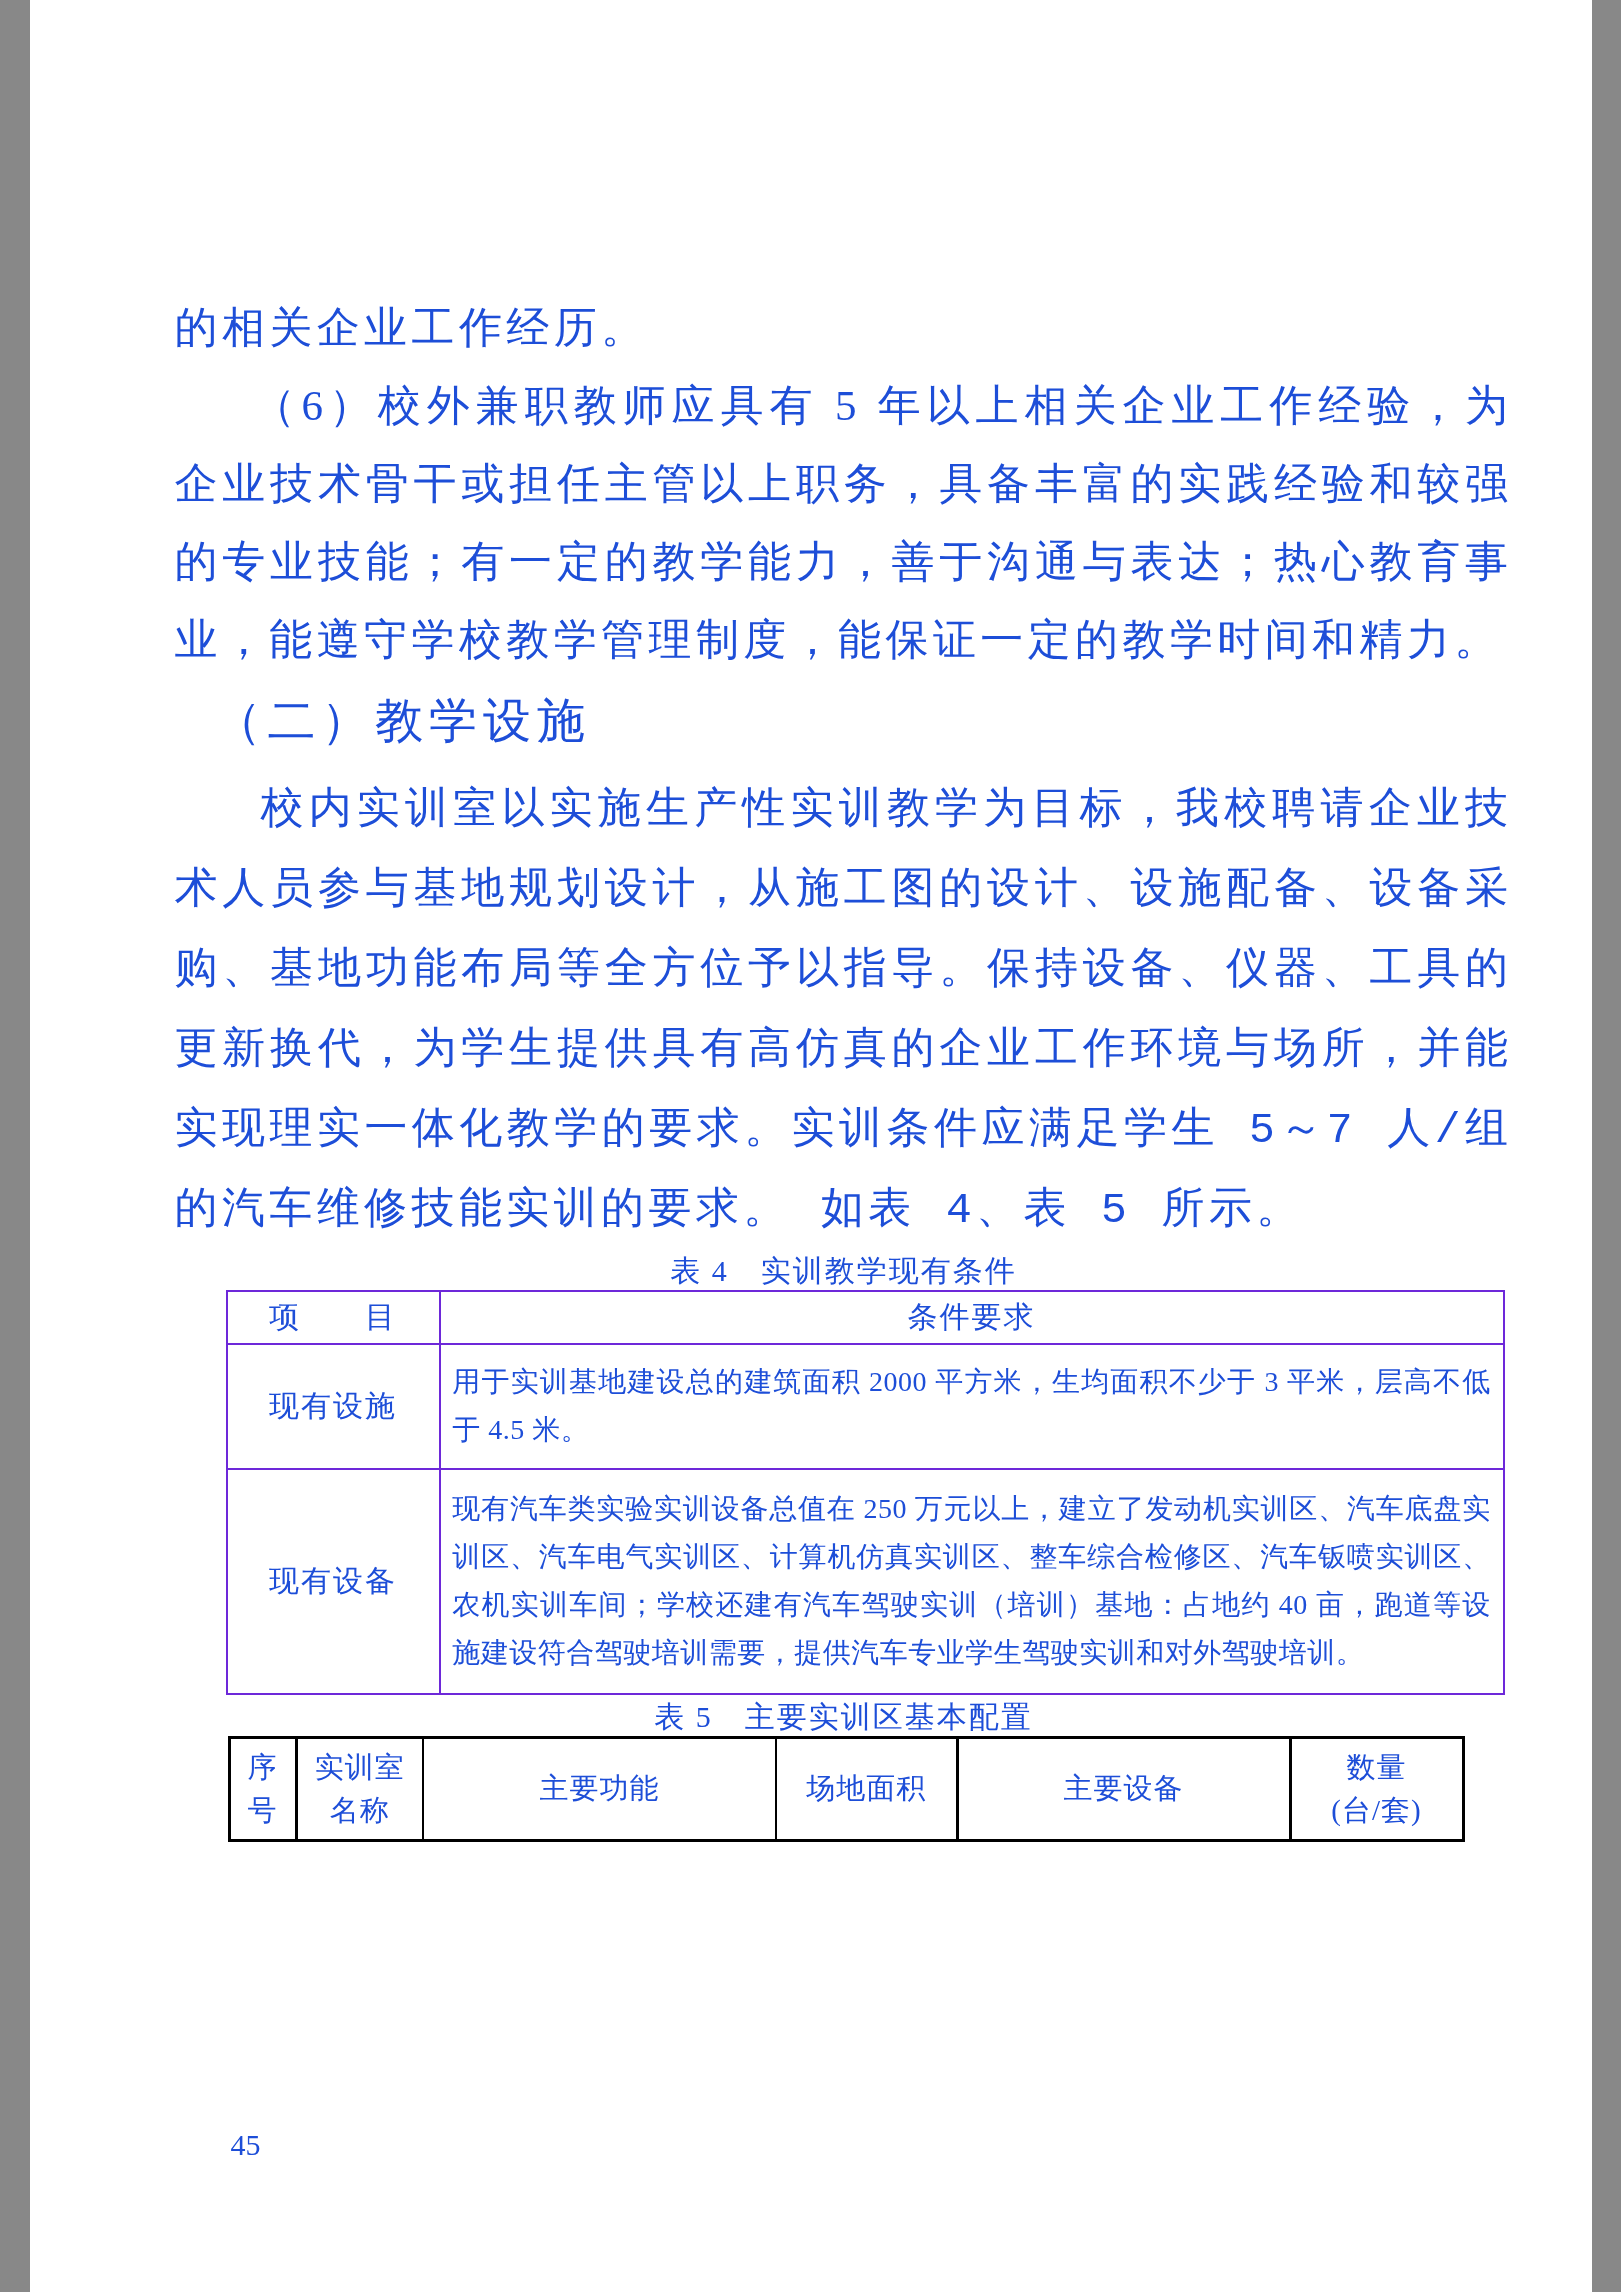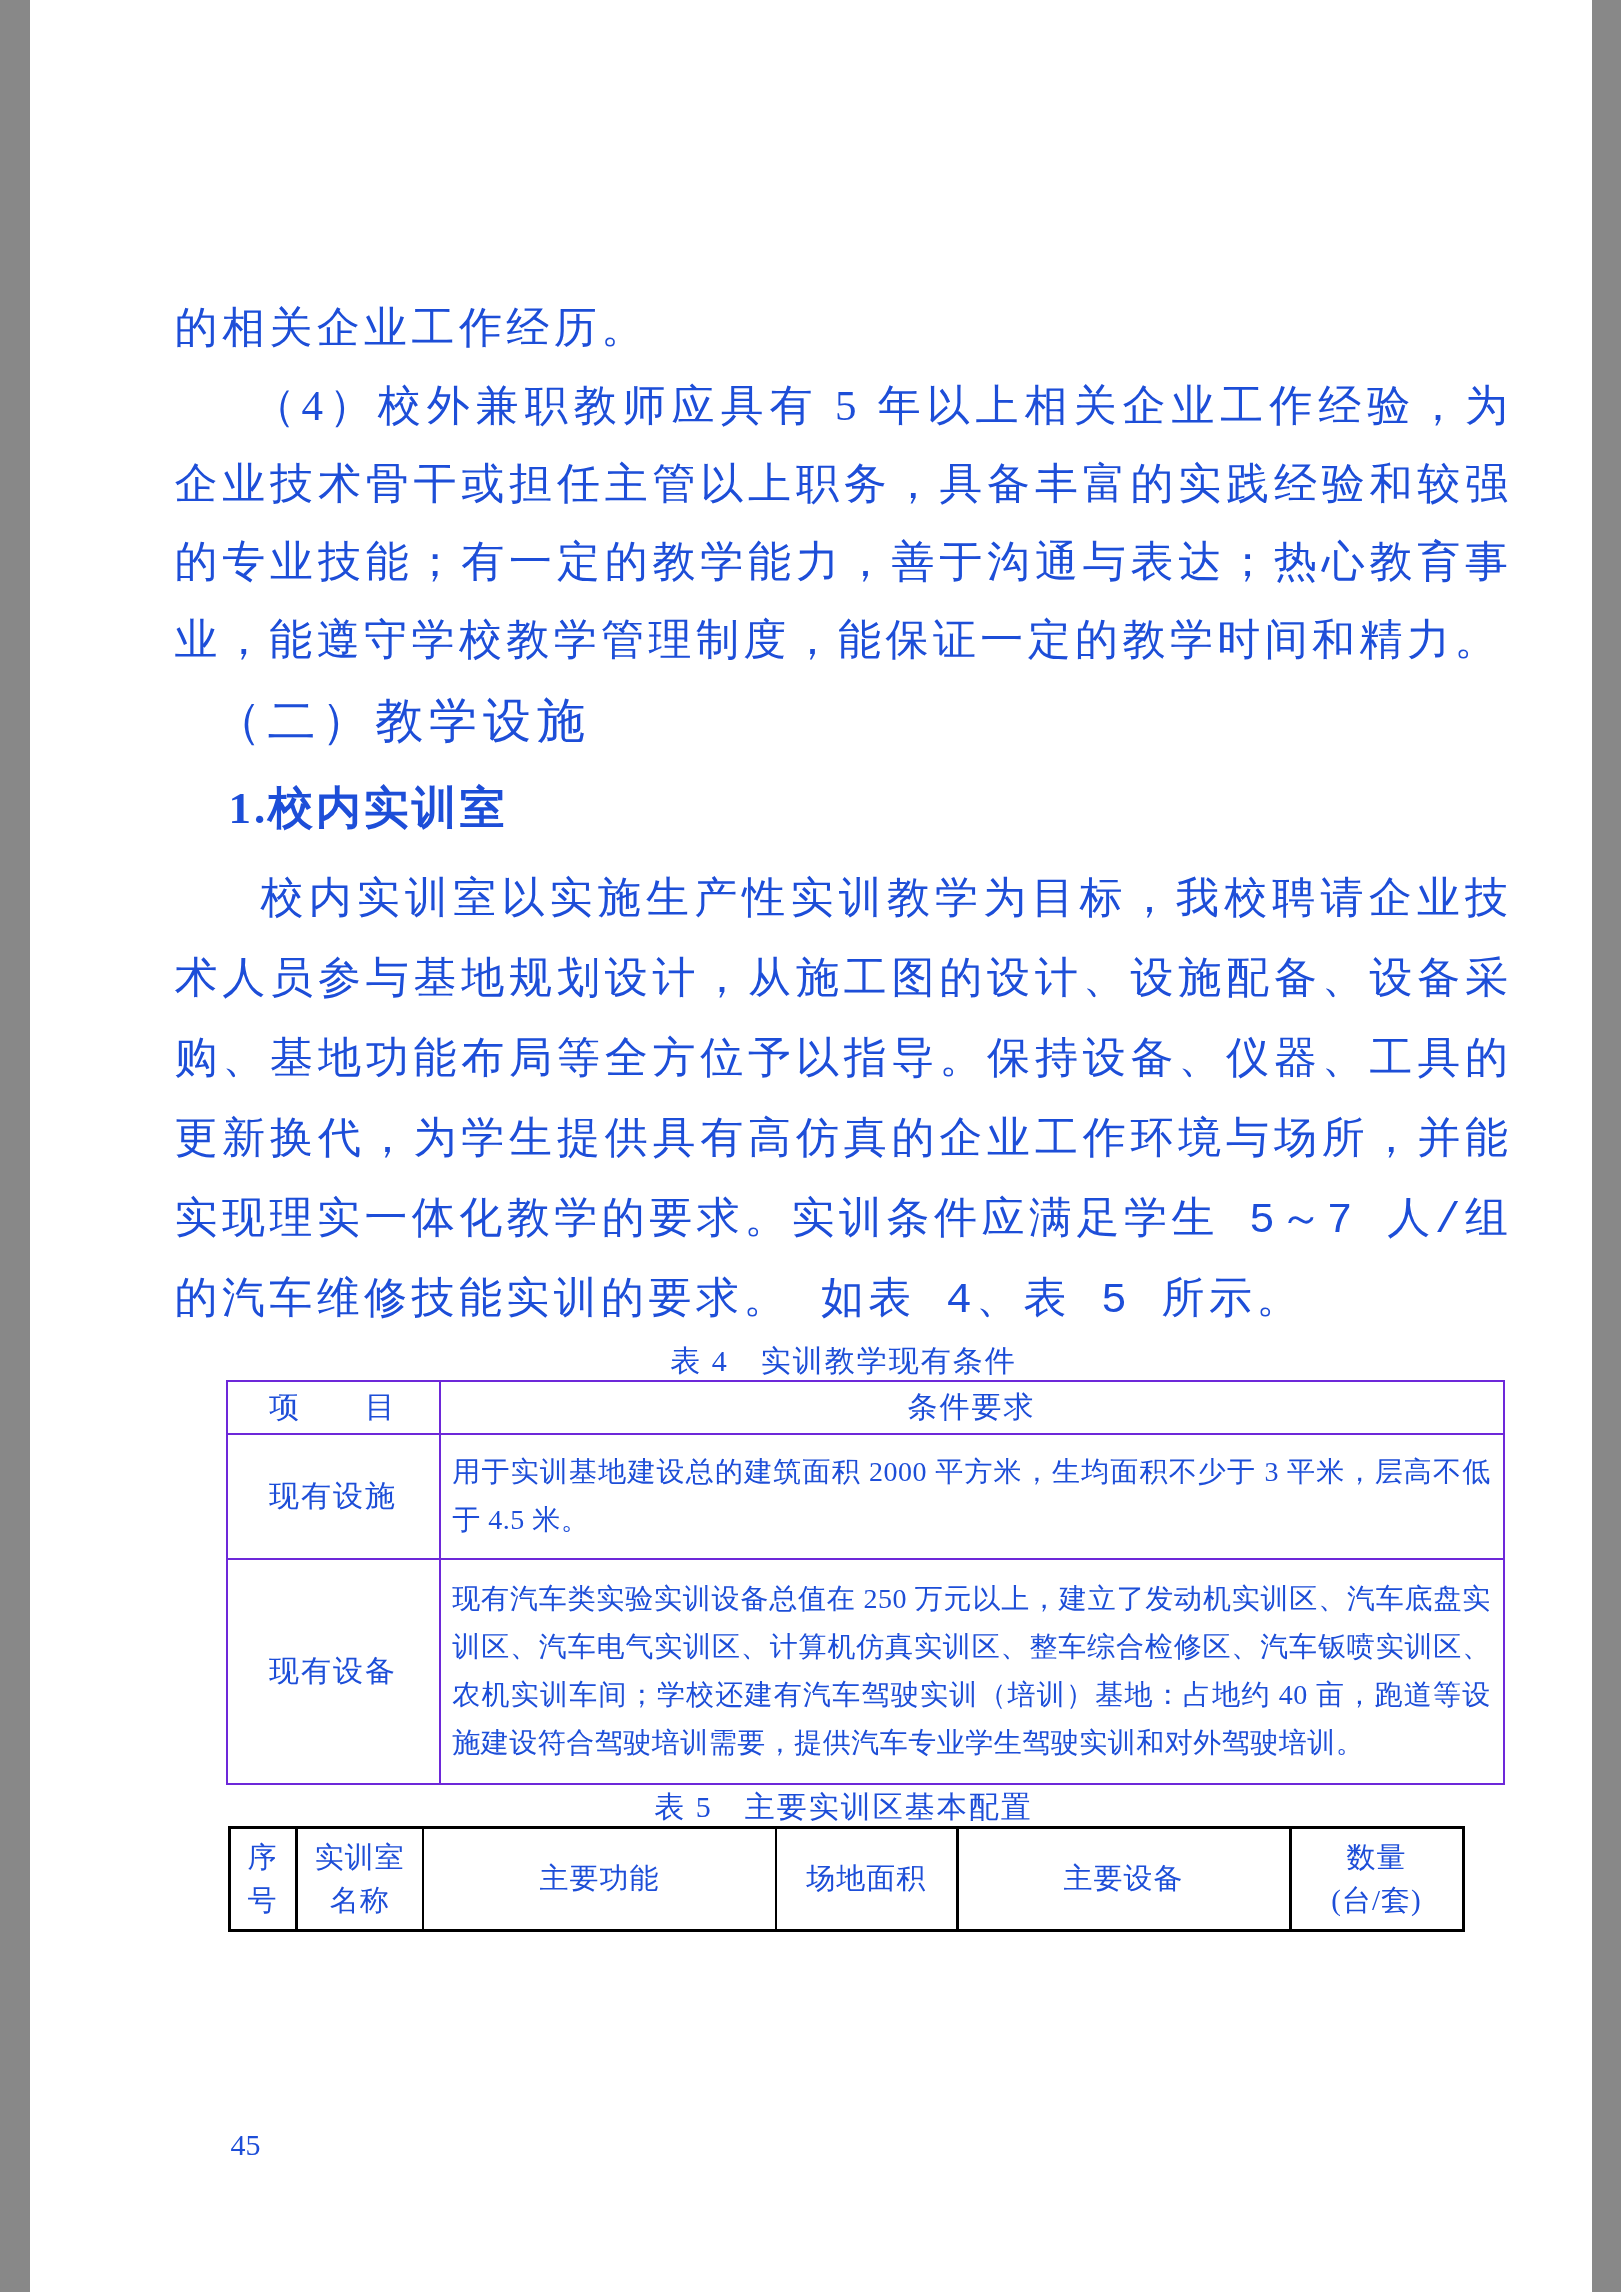--- a/index.html
+++ b/index.html
@@ -104,25 +104,24 @@
   }
 </style>
 </head>
 <body>
 
 <div class="page">
   <div class="content">
 
     <p class="body-par">的相关企业工作经历。</p>
 
-    <p class="body-par indent-p2">（4）校外兼职教师应具有 5 年以上相关企业工作经验，为企业技术骨干或担任主管以上职务，具备丰富的实践经验和较强的专业技能；有一定的教学能力，善于沟通与表达；热心教育事业，能遵守学校教学管理制度，能保证一定的教学时间和精力。</p>
+    <p class="body-par indent-p2">（6）校外兼职教师应具有 5 年以上相关企业工作经验，为企业技术骨干或担任主管以上职务，具备丰富的实践经验和较强的专业技能；有一定的教学能力，善于沟通与表达；热心教育事业，能遵守学校教学管理制度，能保证一定的教学时间和精力。</p>
 
     <h3 class="h-section">（二）教学设施</h3>
 
-    <h2 class="h-sub">1.校内实训室</h2>
 
     <p class="body-par indent-first p3">校内实训室以实施生产性实训教学为目标，我校聘请企业技术人员参与基地规划设计，从施工图的设计、设施配备、设备采购、基地功能布局等全方位予以指导。保持设备、仪器、工具的更新换代，为学生提供具有高仿真的企业工作环境与场所，并能实现理实一体化教学的要求。实训条件应满足学生 5～7 人/组的汽车维修技能实训的要求。 如表 4、表 5 所示。</p>
 
     <div class="tbl-caption">表 4　实训教学现有条件</div>
 
     <table class="t4">
       <colgroup>
           <col style="width:213px">
           <col>
         </colgroup>

